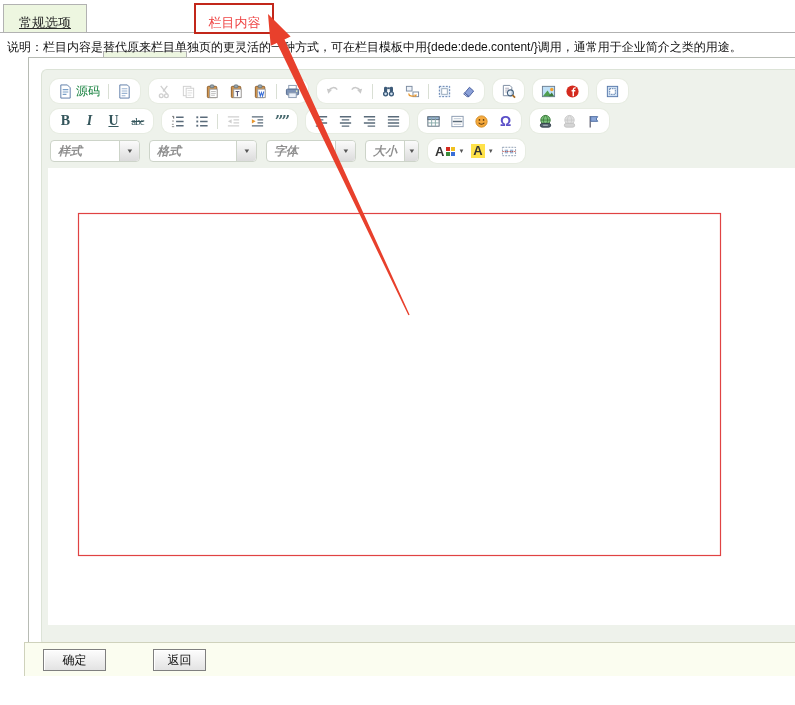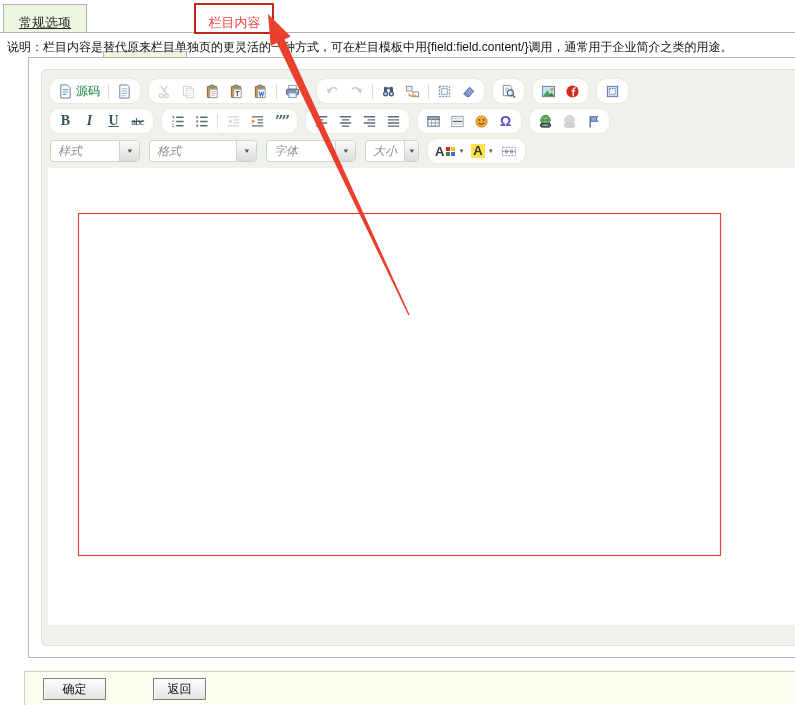--- a/index.html
+++ b/index.html
@@ -35,35 +35,35 @@
   .tb-sep{width:1px;height:15px;background:#d9dfd4;margin:0 3px;}
   .src-label{font-size:12px;color:#15803d;}
   .serifch{font-family:"Liberation Serif","DejaVu Serif",serif;font-size:14px;color:#35565c;line-height:1;}
   .b{font-weight:bold;} .i{font-style:italic;font-weight:bold;} .u{text-decoration:underline;font-weight:bold;}
   .s{text-decoration:line-through;font-size:11px;letter-spacing:-1px;}
   .quote{font-family:"DejaVu Serif",serif;font-weight:bold;font-size:15px;color:#44666b;letter-spacing:-2px;line-height:0.6;}
   .omega{font-weight:bold;font-size:14px;color:#5b50c8;line-height:1;}
   
   .dd{height:22px;background:#fff;border:1px solid #cdd4c9;border-radius:4px;display:flex;align-items:center;
       box-sizing:border-box;overflow:hidden;cursor:pointer;}
-  .dd-label{flex:1;padding:0 7px;font-style:italic;color:#8f8f8f;font-size:12px;white-space:nowrap;}
+  .dd-label{flex:1;padding:0 7px;font-style:italic;color:#8f8f8f;font-size:12px;white-space:nowrap;font-weight:bold;}
   .dd-btn{width:19px;height:100%;display:flex;align-items:center;justify-content:center;
           background:linear-gradient(#fbfbfb,#dcdcdc);border-left:1px solid #cdd4c9;border-radius:0 3px 3px 0;}
   .dd-btn i{font-style:normal;font-size:6px;color:#555;transform:scaleX(1.3);}
   .colorbtn{width:auto;padding:0 3px;gap:2px;}
   .tc{font-weight:bold;font-size:13px;color:#333;line-height:1;}
   .bc{font-weight:bold;font-size:13px;color:#333;background:#ffe24a;padding:0 2px;line-height:1.1;}
   .dots{display:grid;grid-template-columns:4px 4px;grid-gap:1px;}
   .dots i{width:4px;height:4px;display:block;}
   .dar{font-style:normal;font-size:6px;color:#555;margin-left:1px;}
   
   .cke-contents{flex:1;background:#fff;margin-left:6px;cursor:text;}
   .cke-bottom{height:20px;}
   
-  .footer{position:absolute;left:24px;top:671px;width:771px;height:34px;background:#fbfdf0;
+  .footer{position:absolute;left:24px;top:642px;width:771px;height:34px;background:#fbfdf0;
           border-top:1px solid #cfd2bc;border-left:1px solid #cfd2bc;box-sizing:border-box;}
   .wbtn{position:absolute;top:6px;height:22px;font-size:12px;color:#111;cursor:pointer;
         background:linear-gradient(#fdfdfd,#e3e3e3);border:1px solid #7f7f7f;
         box-shadow:inset 1px 1px 0 #fff;font-family:"Liberation Sans","DejaVu Sans",sans-serif;}
   .wbtn.ok{left:18px;width:63px;}
   .wbtn.back{left:128px;width:53px;text-align:center;}
   
   .overlay{position:absolute;left:0;top:0;z-index:50;pointer-events:none;}
 </style>
 </head>
@@ -73,21 +73,21 @@
   <span>常规选项</span>
 </div>
 <div class="tab tab2">
   <span>高级选项</span>
 </div>
 <div class="tab tab3 active">
   <span>栏目内容</span>
 </div>
 <div class="tabline"></div>
 
-<div class="note">说明：栏目内容是替代原来栏目单独页的更灵活的一种方式，可在栏目模板中用{field:field.content/}调用，通常用于企业简介之类的用途。</div>
+<div class="note">说明：栏目内容是替代原来栏目单独页的更灵活的一种方式，可在栏目模板中用{dede:dede.content/}调用，通常用于企业简介之类的用途。</div>
 
 <div class="panel">
   <div class="editor">
     <div class="tbar">
 
       <div class="tb-row">
         <div class="pill">
           <span class="tbtn wide">
             <svg width="15" height="15" viewBox="0 0 16 16">
                 <path d="M3 1h7l3 3v11H3z" fill="#fff" stroke="#5b7aa6"></path>

